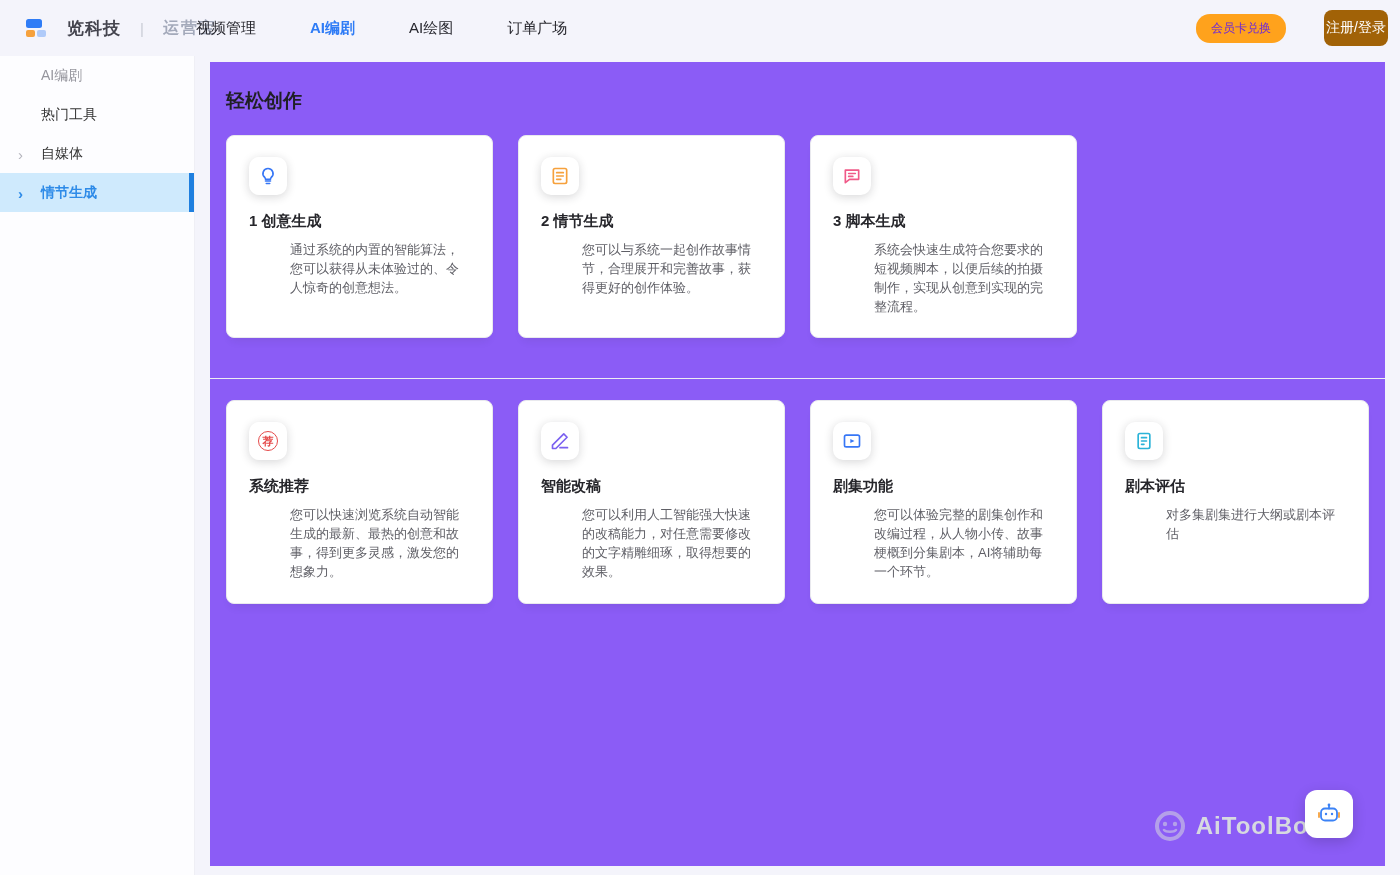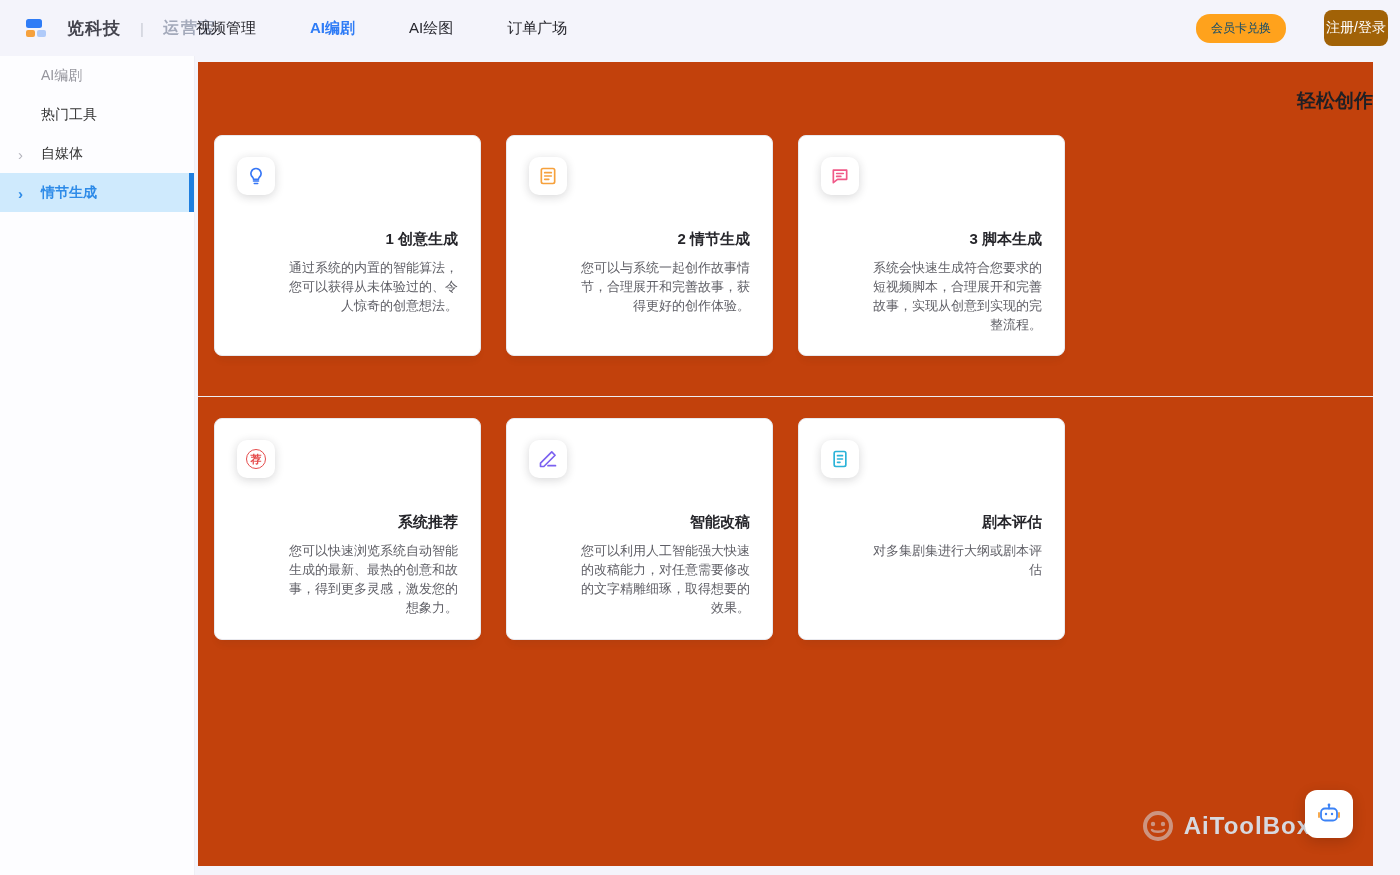--- a/index.html
+++ b/index.html
@@ -26,21 +26,21 @@
   .logo-brand { font-size: 17px; font-weight: bold; color: #44444e; letter-spacing: 1px; white-space: nowrap; }
   .logo-sep { color: #c9cbd6; font-size: 15px; margin: 0 2px; }
   .logo-product { font-size: 16px; font-weight: bold; color: #a3a9ba; letter-spacing: 2px; white-space: nowrap; font-family: Liberation Mono, monospace; }
 
   .nav-items { display: flex; gap: 54px; align-items: center; }
   .nav-item { font-size: 15px; color: #27272e; cursor: pointer; white-space: nowrap; }
   .nav-item.active { color: #2f7cf6; font-weight: bold; }
 
   .nav-right { margin-left: auto; display: flex; align-items: center; gap: 38px; padding-right: 12px; }
   .member-btn {
-    background: #ffa21c; color: #0c4a6e; font-size: 12px;
+    background: #ffa21c; color: #6d28d9; font-size: 12px;
     padding: 6px 15px; border-radius: 14px; border: none; cursor: pointer; white-space: nowrap;
   }
   .login-btn {
     background: #a16207; color: #fff; font-size: 14px;
     padding: 9px 2px; border-radius: 8px; border: none; cursor: pointer; white-space: nowrap;
   }
 
   
   .sidebar {
     position: absolute; top: 56px; left: 0; bottom: 0; width: 195px;
@@ -57,23 +57,22 @@
   }
   .side-item.muted { color: #95959d; }
   .side-item.active {
     background: #cfeafd; color: #2e8be8; font-weight: bold;
     border-right: 5px solid #1f7fdf;
   }
   .side-item.active .chev { color: #2e8be8; }
 
   
   .main {
-    position: absolute; left: 198px; top: 62px; width: 1175px; height: 804px;
-    background: #c2410c;
-    text-align: right;
+    position: absolute; left: 210px; top: 62px; width: 1175px; height: 804px;
+    background: #8b5cf6;
   }
   .section-title {
     font-size: 19px; font-weight: bold; color: #1f1f24;
     padding-left: 16px;
   }
   .section-one .section-title { padding-top: 26px; }
   .cards { display: flex; gap: 25px; padding: 21px 0 0 16px; }
   .card {
     width: 267px; min-height: 197px;
     border: 1px solid #e9e9ee; border-radius: 8px; background: #fff;
@@ -93,21 +92,21 @@
     display: flex; align-items: center; justify-content: center;
     font-size: 11px; font-weight: bold;
   }
   .c-blue   { color: #3777f6; }
   .c-orange { color: #f6a13c; }
   .c-pink   { color: #f05988; }
   .c-red    { color: #e54b4b; }
   .c-purple { color: #7b61f0; }
   .c-cyan   { color: #2bb3d8; }
 
-  .card-title { margin-top: 35px; font-size: 15px; font-weight: bold; color: #26262b; }
+  .card-title { margin-top: 17px; font-size: 15px; font-weight: bold; color: #26262b; }
   .card-desc  { margin-top: 10px; font-size: 13px; color: #5f5f66; line-height: 1.45; margin-left: 41px; }
 
   .divider { height: 1px; background: #ededf2; margin-top: 40px; }
   .section-two .section-title { padding-top: 42px; }
 
   
   .watermark {
     position: absolute; right: 62px; bottom: 24px;
     display: flex; align-items: center; gap: 10px;
     pointer-events: none;
@@ -201,21 +200,21 @@
       </div>
 
       <div class="card">
         <div class="card-icon c-pink">
           <svg viewBox="0 0 24 24" fill="none" stroke="currentColor" stroke-width="2" stroke-linecap="round" stroke-linejoin="round">
             <path d="M4 5h16v11H9l-5 4z"></path>
             <path d="M8 9h8M8 12.5h5"></path>
           </svg>
         </div>
         <div class="card-title">3 脚本生成</div>
-        <div class="card-desc">系统会快速生成符合您要求的短视频脚本，合理展开和完善故事，实现从创意到实现的完整流程。</div>
+        <div class="card-desc">系统会快速生成符合您要求的短视频脚本，以便后续的拍摄制作，实现从创意到实现的完整流程。</div>
       </div>
 
     </div>
   </section>
 
   <div class="divider"></div>
 
   <section class="section-two">
     <div class="cards">
 
@@ -231,20 +230,30 @@
         <div class="card-icon c-purple">
           <svg viewBox="0 0 24 24" fill="none" stroke="currentColor" stroke-width="2" stroke-linecap="round" stroke-linejoin="round">
             <path d="M12 20h9"></path>
             <path d="M16.5 3.5l4 4L7 21H3v-4z"></path>
           </svg>
         </div>
         <div class="card-title">智能改稿</div>
         <div class="card-desc">您可以利用人工智能强大快速的改稿能力，对任意需要修改的文字精雕细琢，取得想要的效果。</div>
       </div>
 
+      <div class="card">
+        <div class="card-icon c-blue">
+          <svg viewBox="0 0 24 24" fill="none" stroke="currentColor" stroke-width="2" stroke-linecap="round" stroke-linejoin="round">
+            <rect x="3" y="5" width="18" height="14" rx="2"></rect>
+            <path d="M10 9.5l5 2.5-5 2.5z" fill="currentColor" stroke="none"></path>
+          </svg>
+        </div>
+        <div class="card-title">剧集功能</div>
+        <div class="card-desc">您可以体验完整的剧集创作和改编过程，从人物小传、故事梗概到分集剧本，AI将辅助每一个环节。</div>
+      </div>
 
       <div class="card">
         <div class="card-icon c-cyan">
           <svg viewBox="0 0 24 24" fill="none" stroke="currentColor" stroke-width="2" stroke-linecap="round" stroke-linejoin="round">
             <rect x="5" y="3" width="14" height="18" rx="2"></rect>
             <path d="M9 8h6M9 12h6M9 16h3"></path>
           </svg>
         </div>
         <div class="card-title">剧本评估</div>
         <div class="card-desc">对多集剧集进行大纲或剧本评估</div>

